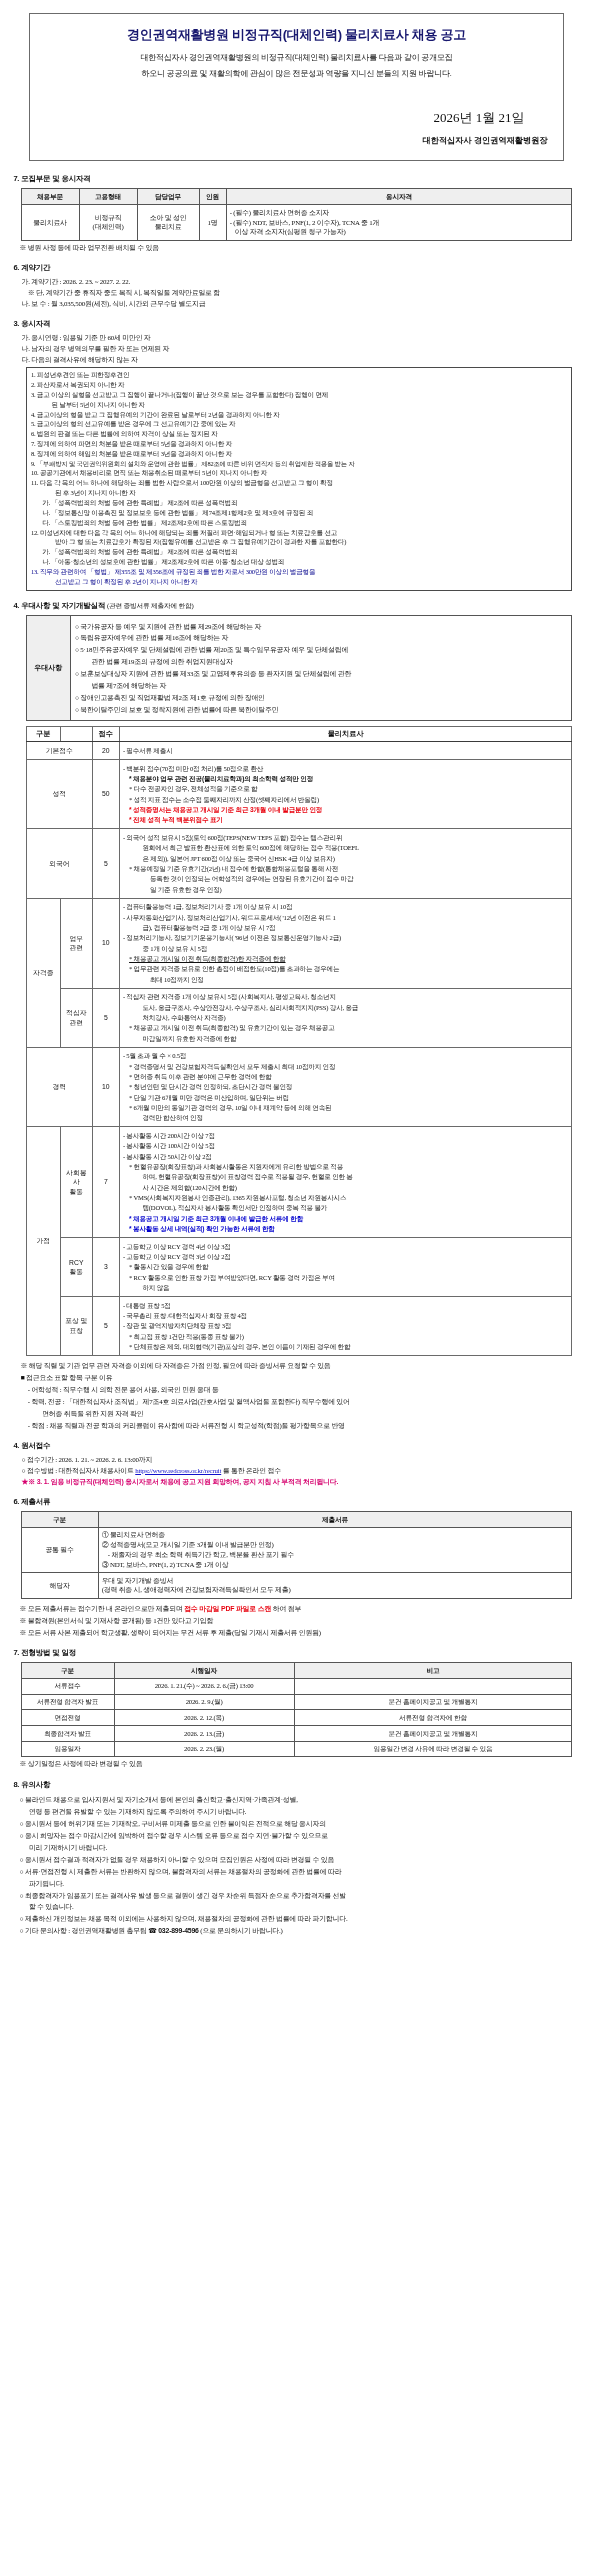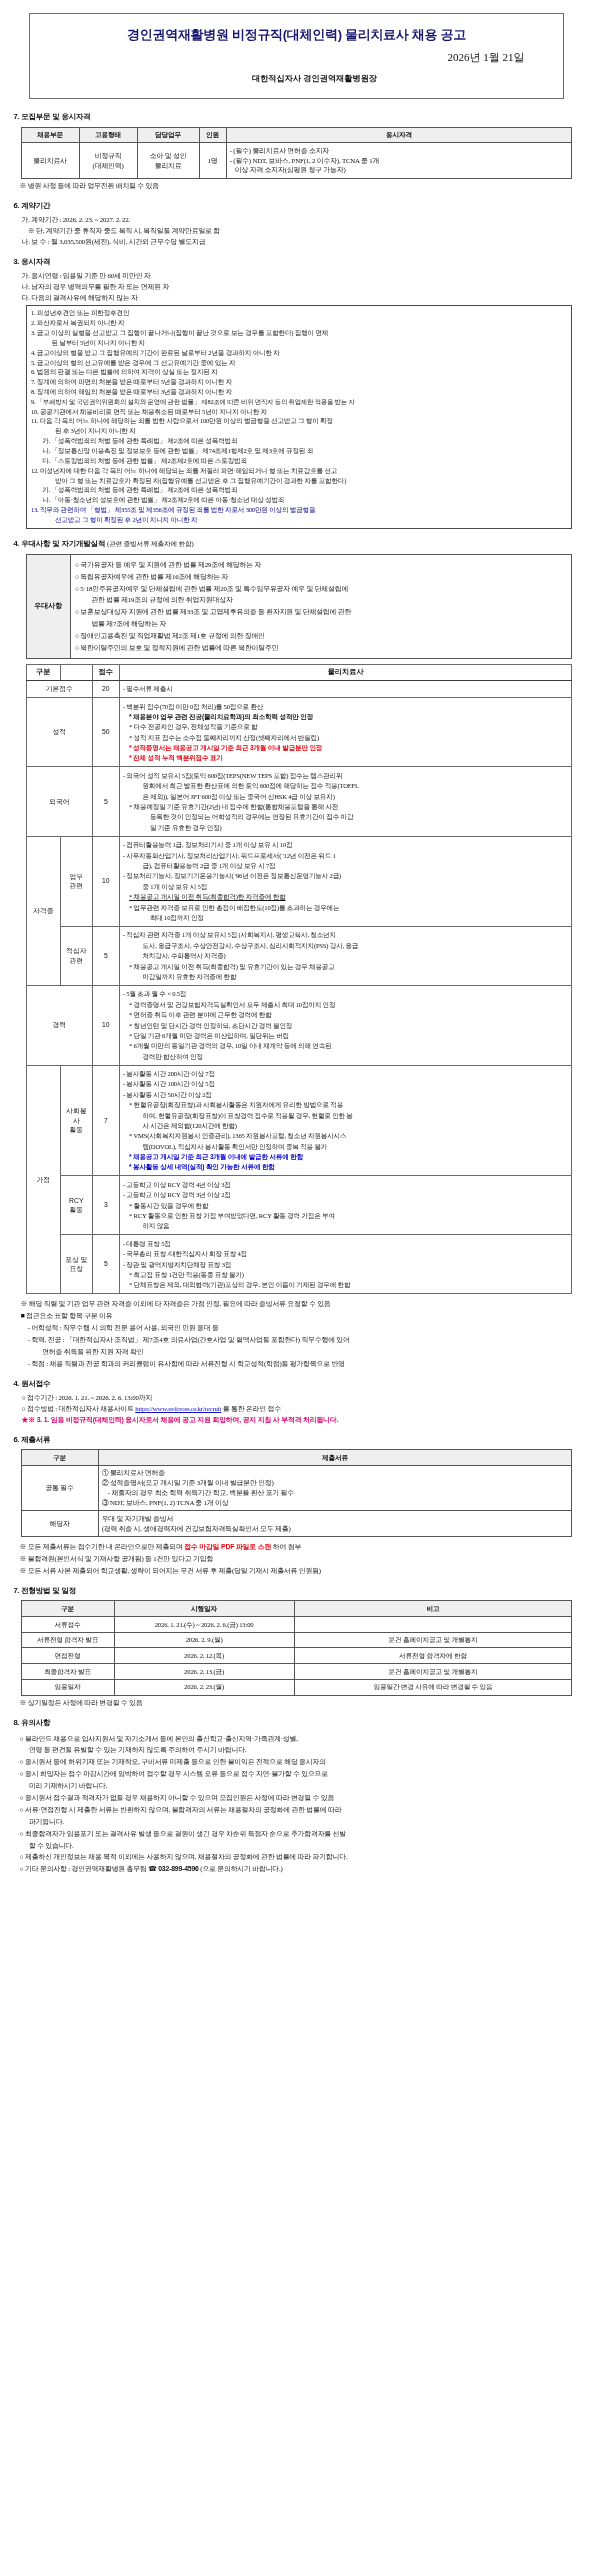--- a/index.html
+++ b/index.html
@@ -33,26 +33,26 @@
     margin-bottom: 6px;
   }
   .banner-body {
     font-size: 8px;
     line-height: 2.0;
     letter-spacing: -0.2px;
     text-align: center;
   }
   .banner-date {
     text-align: right;
-    font-size: 11px;
-    margin-top: 0;
+    font-size: 13px;
+    margin-top: 27px;
     padding-right: 23px;
   }
   .banner-signer {
-    text-align: center;
+    text-align: right;
     font-family: "Liberation Sans", "DejaVu Sans", sans-serif;
     font-weight: bold;
     font-size: 8.2px;
     margin-top: 7.2px;
     padding-left: 36px;
   }
 
   
   h2.sec {
     font-family: "Liberation Sans", "DejaVu Sans", sans-serif;
@@ -137,20 +137,24 @@
   .phone { font-family: "Liberation Sans", "DejaVu Sans", sans-serif; font-weight: bold; }
   .sched td, .sched th { font-size: 6.7px; }
 </style>
 </head>
 <body>
 
 <div class="page">
 
   <div class="banner">
     <div class="banner-title">경인권역재활병원 비정규직(대체인력) 물리치료사 채용 공고</div>
+    <div class="banner-body">
+      <div>대한적십자사 경인권역재활병원의 비정규직(대체인력) 물리치료사를 다음과 같이 공개모집</div>
+      <div>하오니 공공의료 및 재활의학에 관심이 많은 전문성과 역량을 지니신 분들의 지원 바랍니다.</div>
+    </div>
     <div class="banner-date">2026년 1월 21일</div>
     <div class="banner-signer">대한적십자사 경인권역재활병원장</div>
   </div>
 
   <h2 class="sec">7. 모집부문 및 응시자격</h2>
   <div class="tblwrap">
     <table class="bx">
       <tbody>
           <tr>
         <th style="width:58px">채용부문</th>

